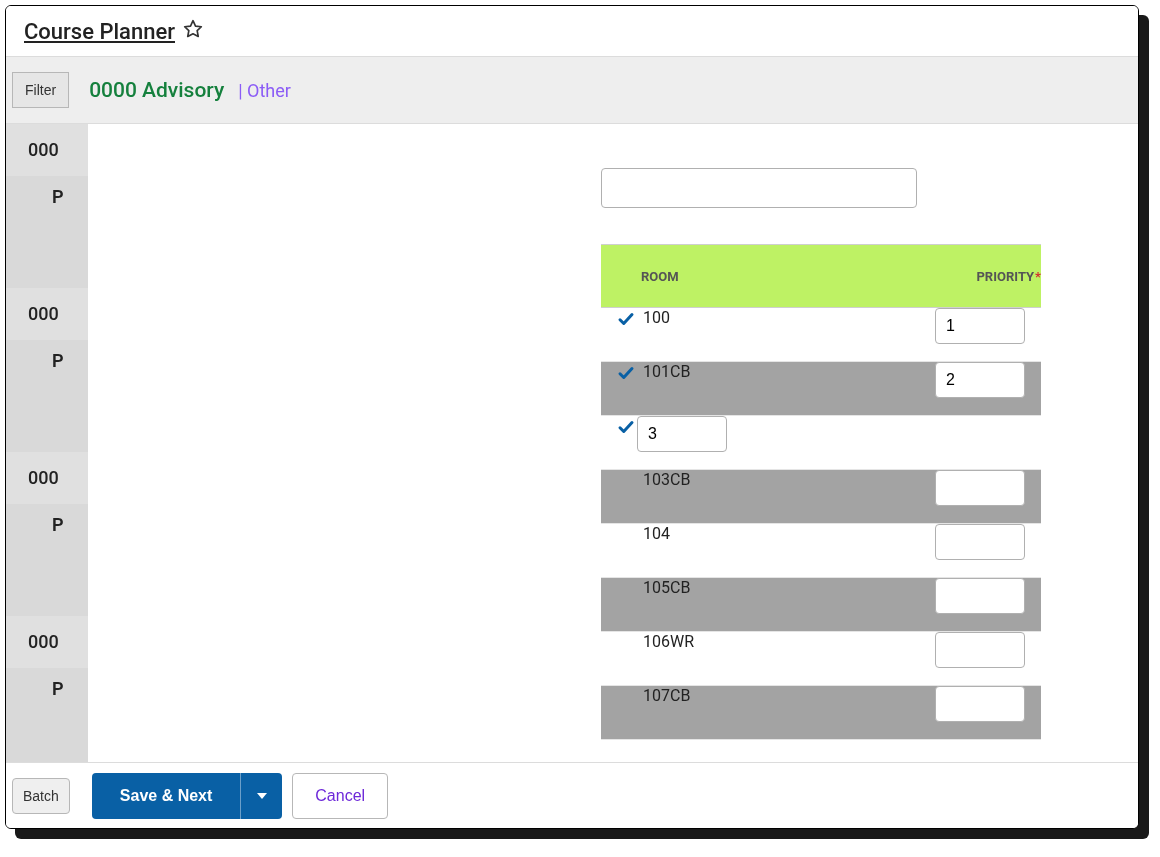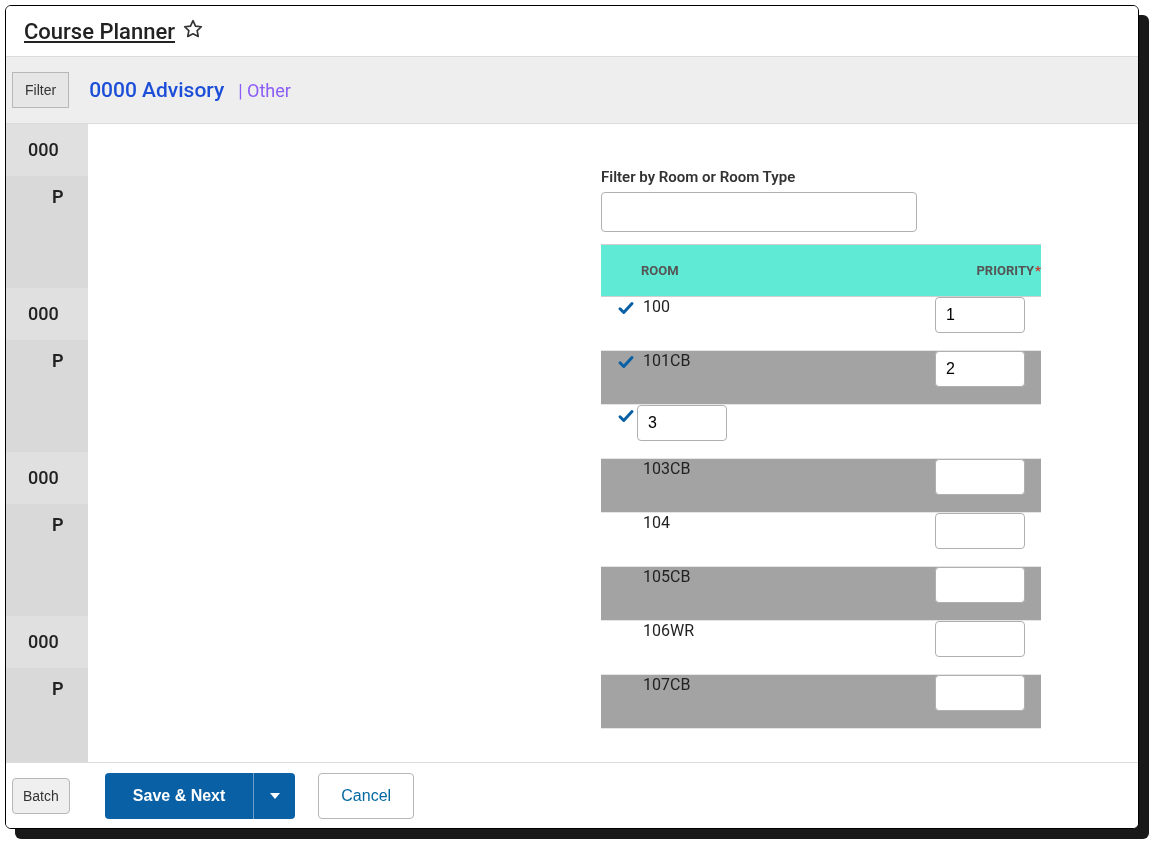--- a/index.html
+++ b/index.html
@@ -57,21 +57,21 @@
     border-radius: 0;
     background: #e6e6e6;
     font-size: 14px;
     color: #333;
     cursor: pointer;
   }
   .sub-title {
     margin-left: 20px;
     font-size: 21px;
     font-weight: 500;
-    color: #1d4ed8;
+    color: #15803d;
   }
   .sub-meta {
     margin-left: 14px;
     font-size: 18px;
     color: #8b5cf6;
     text-align: center;
   }
 
   .main-area {
     position: absolute;
@@ -148,22 +148,22 @@
     top: 120px;
     width: 440px;
     bottom: 0;
     border-top: 1px solid #cfcfcf;
     overflow-y: auto;
     overflow-x: hidden;
   }
   .tbl-head {
     display: flex;
     align-items: center;
-    height: 52px;
-    background: #5eead4;
+    height: 63px;
+    background: #bef264;
     border-bottom: 1px solid #cfcfcf;
     font-size: 13px;
     font-weight: 700;
     color: #555;
     position: sticky;
     top: 0;
   }
   .col-room-head { flex: 1; padding-left: 40px; }
   .col-pri-head { width: 112px; text-align: right; }
   .req-star { color: #d32f2f; margin-left: 1px; }
@@ -205,21 +205,21 @@
     position: absolute;
     bottom: 0;
     left: 0;
     right: 0;
     height: 66px;
     background: #fff;
     border-top: 1px solid #dcdcdc;
     display: flex;
     align-items: center;
     padding-left: 6px;
-    gap: 23px;
+    gap: 10px;
   }
   .batch-btn {
     height: 36px;
     padding: 0 10px;
     border: 1px solid #b7b7b7;
     border-radius: 4px;
     background: #efefef;
     font-size: 14px;
     color: #333;
     cursor: pointer;
@@ -251,21 +251,21 @@
     color: #fff;
     cursor: pointer;
   }
   .cancel-btn {
     height: 46px;
     padding: 0 22px;
     border: 1px solid #b7b7b7;
     border-radius: 4px;
     background: #fff;
     font-size: 16px;
-    color: #0369a1;
+    color: #6d28d9;
     cursor: pointer;
   }
 
   ::-webkit-scrollbar { width: 16px; }
   ::-webkit-scrollbar-track { background: #f1f1f1; border-left:1px solid #ddd;}
   ::-webkit-scrollbar-thumb { background: #c1c1c1; }
   ::-webkit-scrollbar-button:single-button {
     background: #f1f1f1; height:16px; border:1px solid #ddd;
   }
 </style>
@@ -309,21 +309,20 @@
           <div class="left-item">
             <div class="hdr">000</div>
             <div class="p">P</div>
           </div>
         </div>
     </div>
 
     <div class="modal-panel">
 
       <div class="filter-section">
-        <div class="filter-label">Filter by Room or Room Type</div>
         <input class="filter-input" value="" style="">
       </div>
 
       <div class="table-wrap">
         <div class="tbl-head">
           <span class="col-room-head">ROOM</span>
           <span class="col-pri-head">
             <span>PRIORITY</span><span class="req-star">*</span>
           </span>
         </div>

